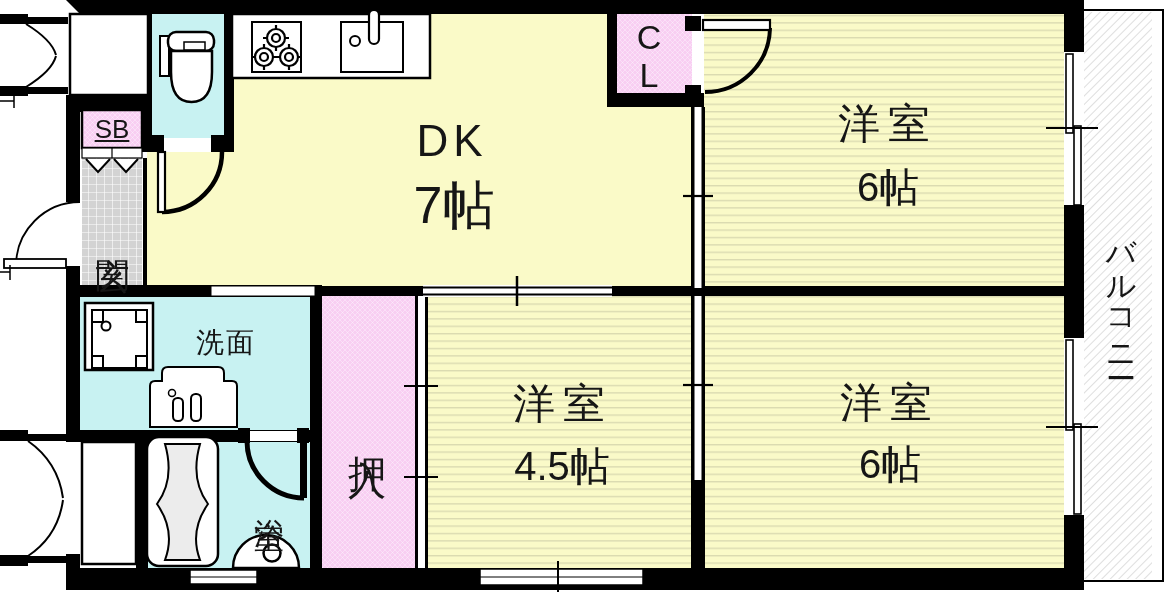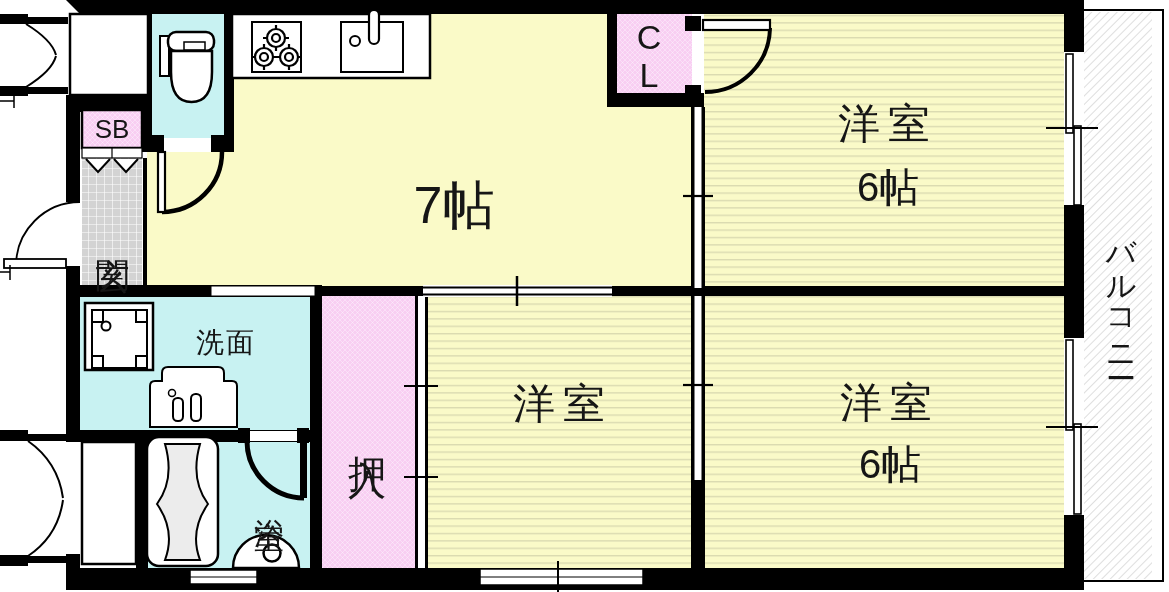--- a/index.html
+++ b/index.html
@@ -230,35 +230,37 @@
 
   <g>
     <rect x="82" y="110" width="60" height="38" fill="url(#pinkhatch)" stroke="#000" stroke-width="2.5"></rect>
     <rect x="82" y="148" width="60" height="10" fill="#fff" stroke="#000" stroke-width="1.2"></rect>
     <line x1="112" y1="148" x2="112" y2="158" stroke="#000" stroke-width="1.2"></line>
     <polyline points="86,159 98,172 110,159" fill="#fff" stroke="#000" stroke-width="2"></polyline>
     <polyline points="114,159 126,172 138,159" fill="#fff" stroke="#000" stroke-width="2"></polyline>
   </g>
 </svg>
 
+<div class="lbl" style="left:452px;top:141px;font-size:44px;letter-spacing:5px;">DK</div>
 <div class="lbl" style="left:454px;top:205px;font-size:52px;">7帖</div>
 
 <div class="lbl" style="left:888px;top:124px;font-size:42px;letter-spacing:8px;">洋室</div>
 <div class="lbl" style="left:888px;top:187px;font-size:40px;">6帖</div>
 
 <div class="lbl" style="left:563px;top:404px;font-size:42px;letter-spacing:8px;">洋室</div>
+<div class="lbl" style="left:562px;top:466px;font-size:40px;">4.5帖</div>
 
 <div class="lbl" style="left:890px;top:403px;font-size:42px;letter-spacing:8px;">洋室</div>
 <div class="lbl" style="left:890px;top:464px;font-size:40px;">6帖</div>
 
 <div class="lbl v" style="left:1121px;top:292px;font-size:30px;letter-spacing:2px;">バルコニー</div>
 
 <div class="lbl vu" style="left:649px;top:56px;font-size:34px;">CL</div>
 
-<div class="lbl" style="left:112px;top:129px;font-size:26px;">SB</div>
+<div class="lbl" style="left:112px;top:129px;font-size:26px;text-decoration:underline;">SB</div>
 
 <div class="lbl v" style="left:113px;top:233px;font-size:34px;letter-spacing:2px;">玄関</div>
 
 <div class="lbl v" style="left:367px;top:430px;font-size:38px;letter-spacing:4px;">押入</div>
 
 <div class="lbl" style="left:226px;top:343px;font-size:28px;letter-spacing:2px;">洗面</div>
 
 <div class="lbl v" style="left:269px;top:497px;font-size:30px;letter-spacing:2px;">浴室</div>
 </div>
 

